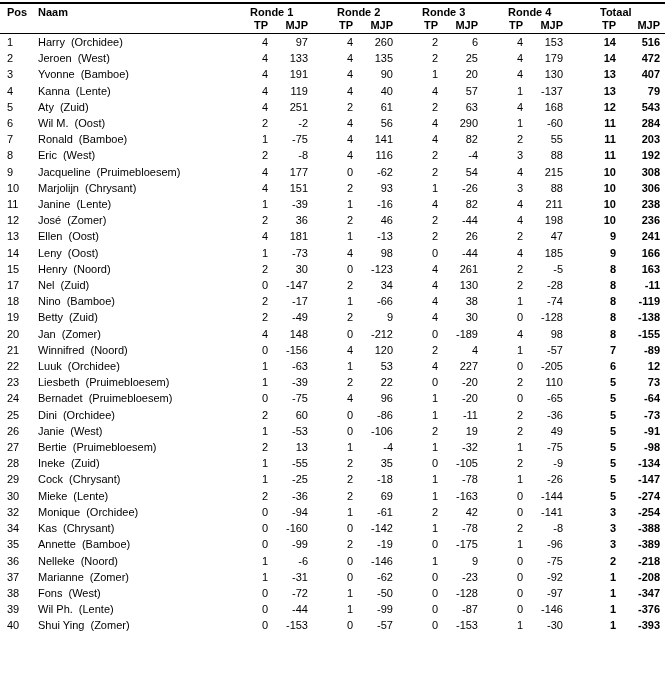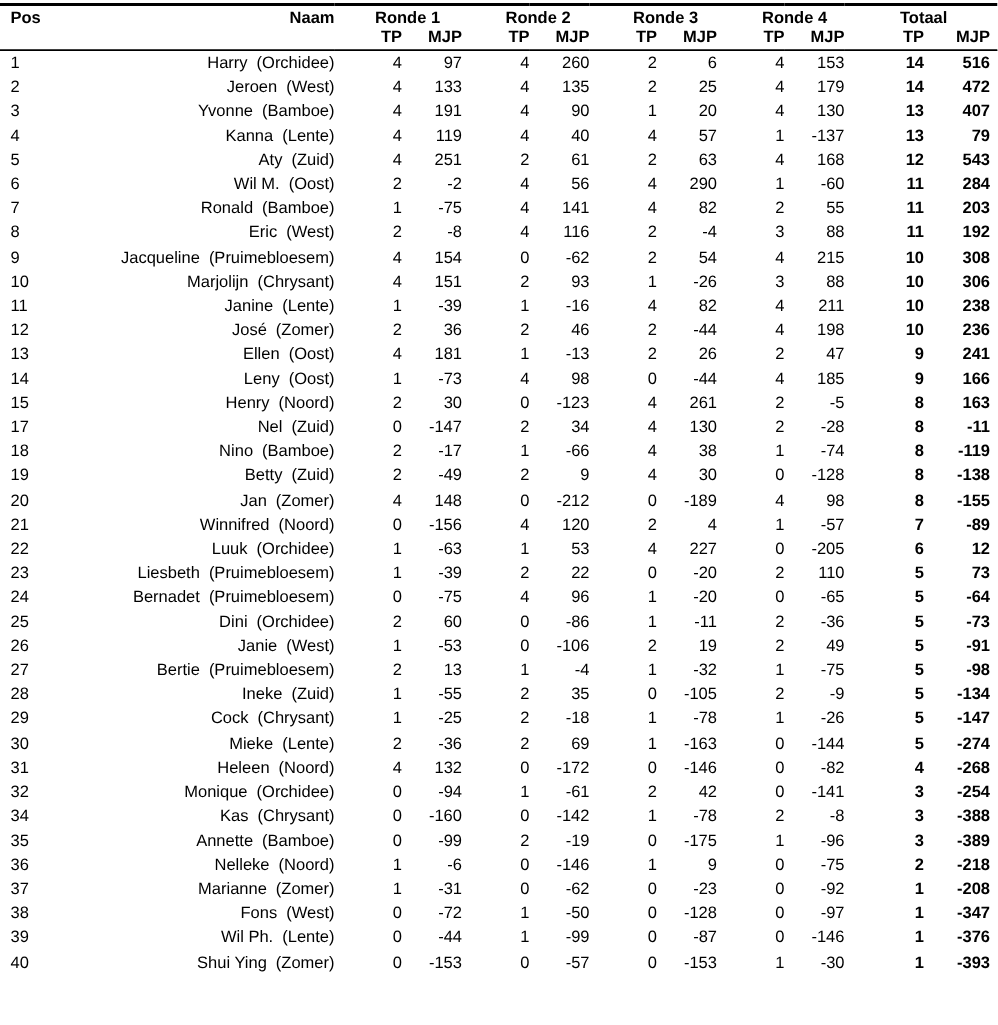--- a/index.html
+++ b/index.html
@@ -36,21 +36,21 @@
   tr.h1 th {
     line-height: 13px;
     padding-top: 2px;
   }
   tr.h2 th {
     line-height: 12px;
     padding-bottom: 2px;
     border-bottom: 1.5px solid #000000;
   }
   .pos      { padding-left: 7px !important; text-align: left; margin-left: 28px; }
-  .naam     { text-align: right; margin-top: 16px; }
+  .naam     { text-align: left; margin-top: 16px; }
   .num      { text-align: right; }
   .grp      { text-align: left; }
   .grp.g1   { padding-left: 27px !important; }
   .grp.g2   { padding-left: 29px !important; }
   .grp.g3   { padding-left: 29px !important; }
   .grp.g4   { padding-left: 30px !important; }
   .grp.gt   { padding-left: 37px !important; }
   .last     { padding-right: 5px !important; }
   tbody td {
     line-height: 16.2px;
@@ -213,21 +213,21 @@
         <td class="num">-4</td>
         <td class="num">3</td>
         <td class="num">88</td>
         <td class="num tot">11</td>
         <td class="num tot last">192</td>
       </tr>
       <tr>
         <td class="pos">9</td>
         <td class="naam"><span>Jacqueline</span><span class="club">(Pruimebloesem)</span></td>
         <td class="num">4</td>
-        <td class="num">154</td>
+        <td class="num">177</td>
         <td class="num">0</td>
         <td class="num">-62</td>
         <td class="num">2</td>
         <td class="num">54</td>
         <td class="num">4</td>
         <td class="num">215</td>
         <td class="num tot">10</td>
         <td class="num tot last">308</td>
       </tr>
       <tr>
@@ -504,34 +504,20 @@
         <td class="num">2</td>
         <td class="num">69</td>
         <td class="num">1</td>
         <td class="num">-163</td>
         <td class="num">0</td>
         <td class="num">-144</td>
         <td class="num tot">5</td>
         <td class="num tot last">-274</td>
       </tr>
       <tr>
-        <td class="pos">31</td>
-        <td class="naam"><span>Heleen</span><span class="club">(Noord)</span></td>
-        <td class="num">4</td>
-        <td class="num">132</td>
-        <td class="num">0</td>
-        <td class="num">-172</td>
-        <td class="num">0</td>
-        <td class="num">-146</td>
-        <td class="num">0</td>
-        <td class="num">-82</td>
-        <td class="num tot">4</td>
-        <td class="num tot last">-268</td>
-      </tr>
-      <tr>
         <td class="pos">32</td>
         <td class="naam"><span>Monique</span><span class="club">(Orchidee)</span></td>
         <td class="num">0</td>
         <td class="num">-94</td>
         <td class="num">1</td>
         <td class="num">-61</td>
         <td class="num">2</td>
         <td class="num">42</td>
         <td class="num">0</td>
         <td class="num">-141</td>

